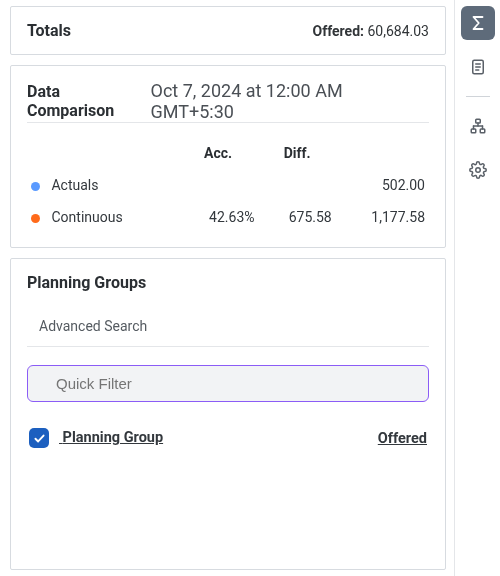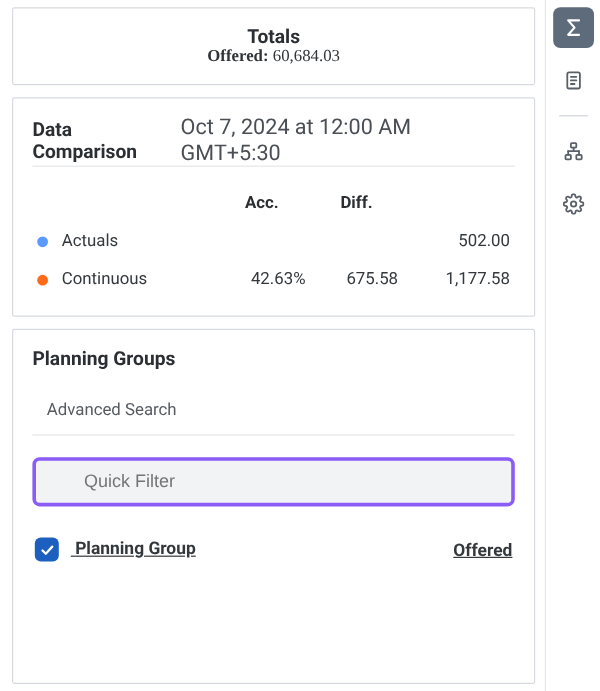--- a/index.html
+++ b/index.html
@@ -31,36 +31,34 @@
     display: flex;
     flex-direction: column;
     align-items: center;
     gap: 10px;
   }
   .panel {
     border: 1px solid #d7dbe0;
     border-radius: 2px;
     background: #fff;
     padding: 14px 16px;
-    flex-direction: column;
   }
   .panel.totals {
     display: flex;
     justify-content: space-between;
     align-items: center;
   }
   .panel-title {
     font-weight: 700;
     font-size: 16px;
     color: #2b2f33;
   }
   .totals-right {
     font-size: 14px;
     color: #313538;
-    font-family: Liberation Serif, serif;
   }
   .totals-right .label { font-weight: 700; }
   .dc-header {
     display: flex;
     justify-content: space-between;
     align-items: center;
     border-bottom: 1px solid #e4e6e9;
   }
   .dc-timestamp {
     font-size: 18px;
@@ -115,24 +113,24 @@
   .tab.active {
     color: #1c5fbf;
     border-bottom-color: #1c5fbf;
     font-weight: 500;
   }
   .filter-wrap {
     margin-top: 18px;
   }
   .filter-input {
     width: 100%;
-    border: 3px solid #8b5cf6;
+    border: 1px solid #8b5cf6;
     border-radius: 6px;
     background: #f2f3f5;
-    padding: 9px 12px 9px 40px;
+    padding: 9px 12px 9px 28px;
     font-size: 15px;
     color: #6a7077;
     position: relative;
   }
   .filter-container { position: relative; }
   .filter-container .search-icon {
     position: absolute;
     left: 10px;
     top: 50%;
     transform: translateY(-50%);

